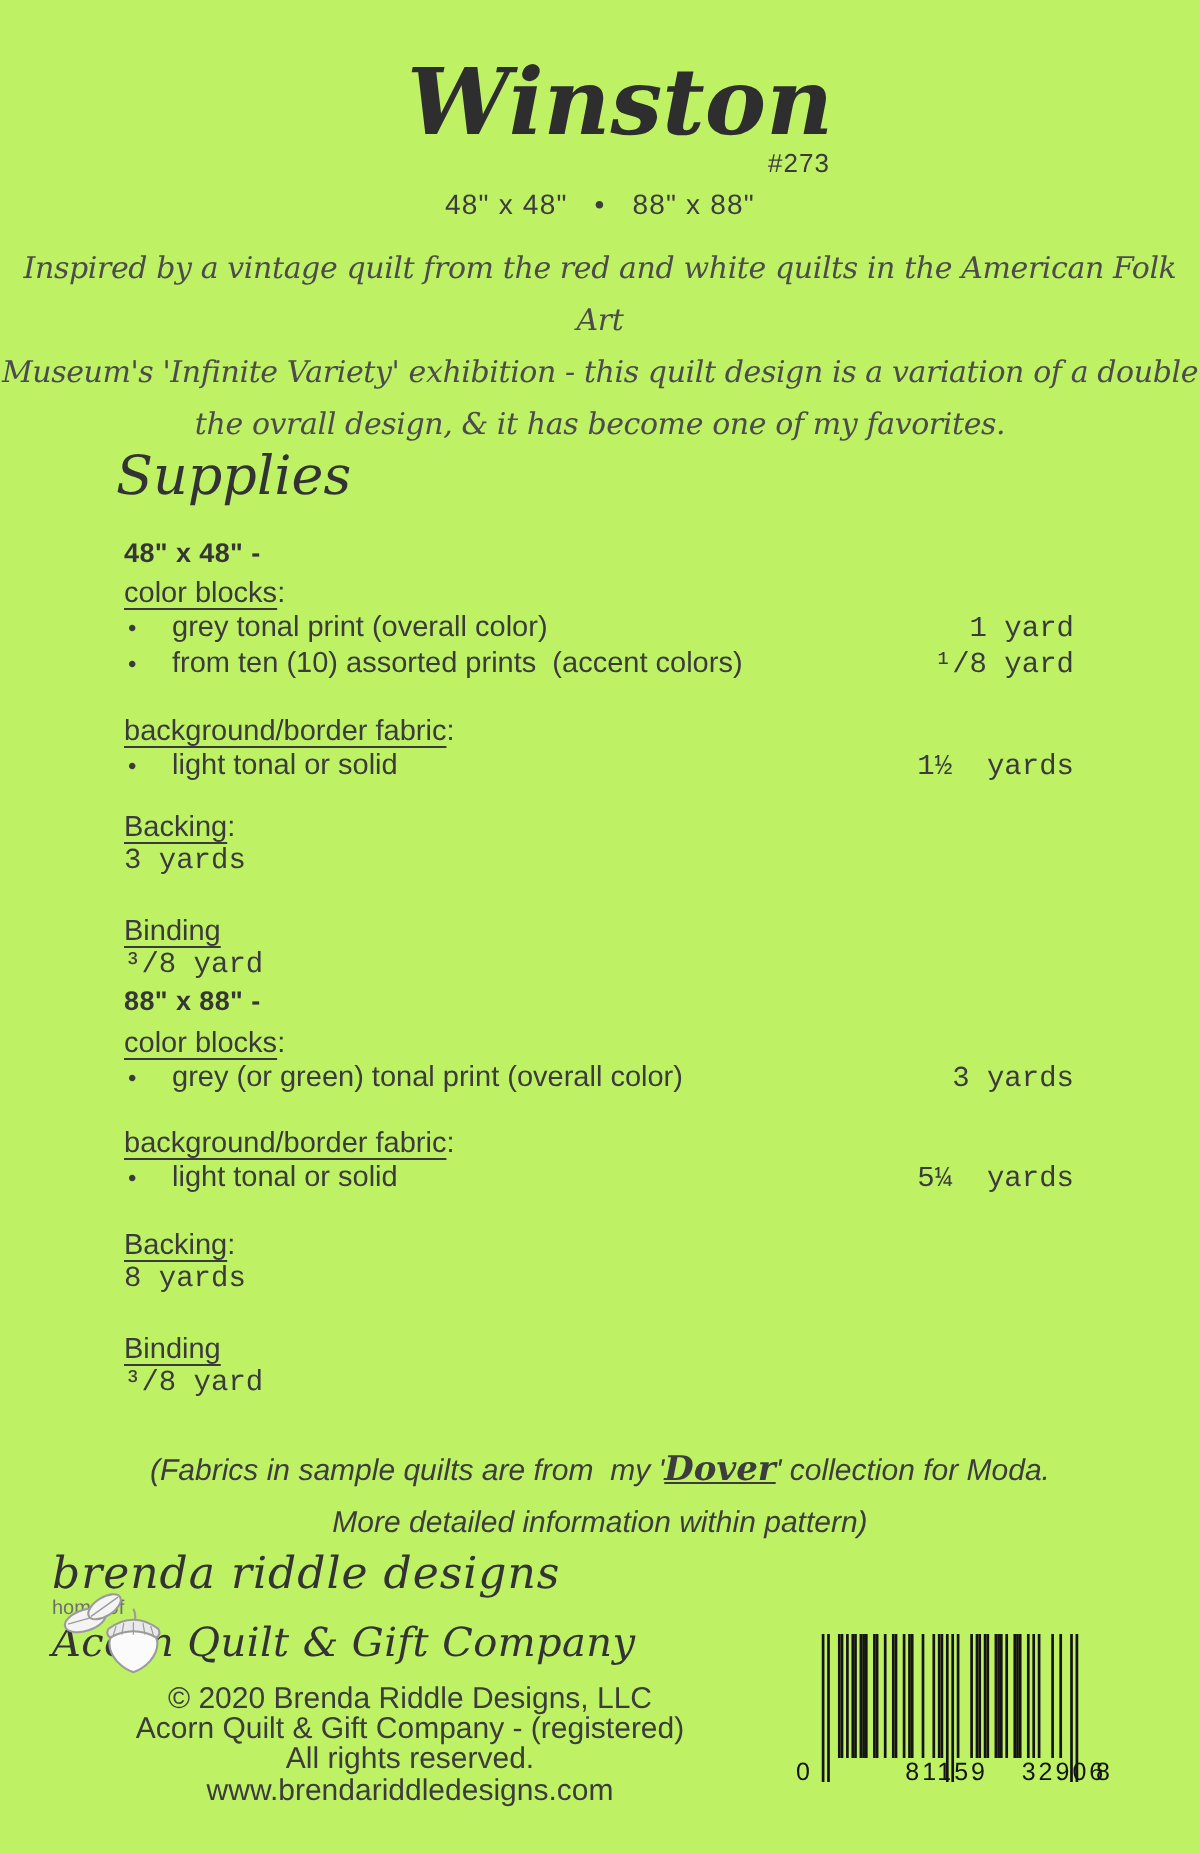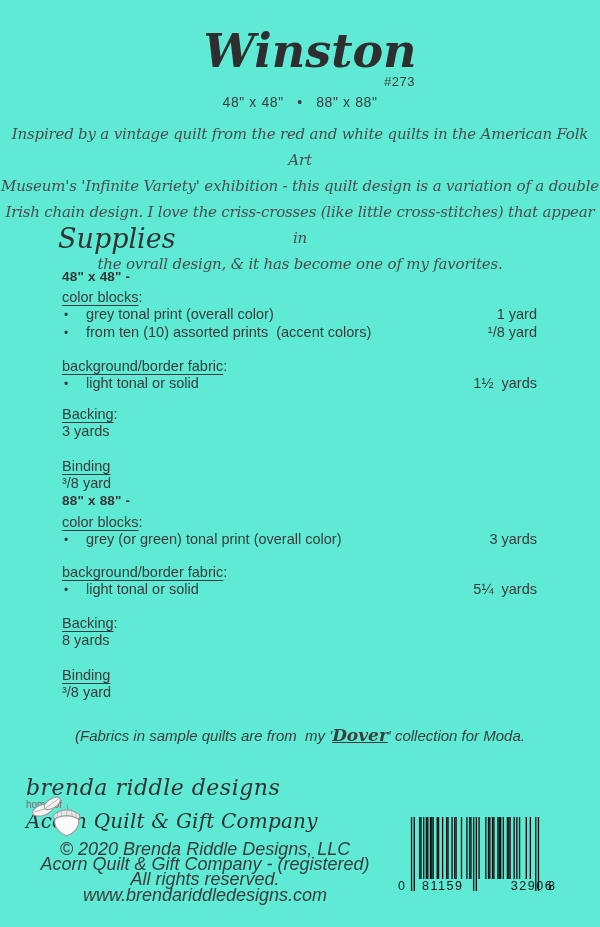--- a/index.html
+++ b/index.html
@@ -1,17 +1,17 @@
 <!DOCTYPE html>
 <html><head>
 <meta charset="utf-8">
 <style>
   html,body{margin:0;padding:0;background:#e8e8e8;}
   .page{
-    position:relative;width:600px;height:927px;margin:0 auto;background:#5eead4;
+    position:relative;width:600px;height:927px;margin:0 auto;background:#bef264;
     font-family:"Liberation Sans",sans-serif;color:#3b3b3b;overflow:hidden;
   }
   .script{font-family:"DejaVu Serif",serif;font-style:italic;}
   
   .title{position:absolute;top:22px;left:0;right:0;text-align:center;font-size:46px;line-height:58px;
          font-weight:600;color:#2e2e2e;transform:translateX(10px);}
   .pattern-no{position:absolute;top:74px;left:384px;font-size:13px;color:#3b3b3b;letter-spacing:0.5px;}
   .sizes{position:absolute;top:94px;left:0;right:0;text-align:center;font-size:14px;letter-spacing:0.6px;
          color:#3d3d3d;white-space:pre;}
   
@@ -20,56 +20,55 @@
   
   .supplies-heading{position:absolute;top:220px;left:58px;font-size:27px;line-height:38px;color:#333;}
   .sec{position:absolute;left:62px;right:63px;}
   .sec-48{top:268px;} .sec-88{top:492px;}
   .size-label{font-size:13.5px;font-weight:bold;line-height:17px;letter-spacing:0.2px;color:#363636;}
   .label-row{font-size:14.5px;line-height:18px;color:#3b3b3b;}
   .ul{text-decoration:underline;text-underline-offset:2.5px;text-decoration-thickness:1px;}
   .item-row{display:flex;align-items:baseline;font-size:14.5px;line-height:17px;color:#3b3b3b;}
   .bullet{width:22px;padding-left:2px;font-size:12px;}
   .item-text{flex:1;white-space:pre-wrap;}
-  .qty{white-space:pre;text-align:center;}
+  .qty{white-space:pre;text-align:center;font-family:Liberation Mono, monospace;}
   .kv-row{display:flex;justify-content:space-between;align-items:baseline;font-size:14.5px;line-height:17px;flex-direction:column;}
   
   .note{position:absolute;top:722px;left:0;right:0;text-align:center;font-style:italic;font-size:15px;
         line-height:26px;color:#3d3d3d;}
   .note .script-inline{font-family:"DejaVu Serif",serif;font-style:italic;font-weight:bold;font-size:17px;text-decoration:underline;}
   .note span{white-space:pre-wrap;}
   
   .logo{position:absolute;top:775px;left:26px;width:358px;text-align:left;color:#333;}
   .logo-brand{font-size:22px;line-height:26px;letter-spacing:0.5px;}
   .logo-homeof{font-size:10px;line-height:9px;margin-top:-1px;color:#6f6f6f;}
   .logo-company{font-size:20px;line-height:24px;letter-spacing:0.2px;}
   .acorn{position:absolute;left:4px;top:13px;}
   
-  .copyright{position:absolute;top:842px;left:26px;width:358px;text-align:center;font-size:18px;
-             line-height:15.2px;color:#3c3c3c;font-style:italic;}
+  .copyright{position:absolute;top:842px;left:26px;width:358px;text-align:center;font-size:15px;
+             line-height:15.2px;color:#3c3c3c;}
   
   .barcode{position:absolute;left:398px;top:817px;width:162px;height:82px;}
   .barcode svg{position:absolute;left:12px;top:0;fill:#141414;}
   .bc-digit{position:absolute;top:62px;font-size:12.5px;letter-spacing:1.5px;color:#141414;}
-  .bc-first{left:0px;} .bc-left{left:24px;width:60px;text-align:left;}
+  .bc-first{left:0px;} .bc-left{left:36px;width:60px;text-align:right;}
   .bc-right{left:104px;width:60px;text-align:center;} .bc-last{left:150px;}
 </style>
 </head>
 <body>
 
 <div class="page">
 
   <div class="title script">Winston</div>
   <div class="pattern-no">#273</div>
   <div class="sizes">48" x 48"   •   88" x 88"</div>
 
   <div class="intro script">
     <div>Inspired by a vintage quilt from the red and white quilts in the American Folk Art</div>
     <div>Museum's 'Infinite Variety' exhibition - this quilt design is a variation of a double</div>
-    <div>Irish chain design. I love the criss-crosses (like little cross-stitches) that appear in</div>
     <div>the ovrall design, &amp; it has become one of my favorites.</div>
   </div>
 
   <div class="supplies-heading script">Supplies</div>
 
   <section class="sec sec-48">
     <div class="size-label">48" x 48" -</div>
 
     <div class="label-row" style="margin-top:3px">
       <span class="ul">color blocks</span><span>:</span>
@@ -130,20 +129,21 @@
       <span class="qty">8 yards</span>
     </div>
     <div class="kv-row" style="margin-top:18px">
       <span class="ul">Binding</span>
       <span class="qty">³/8 yard</span>
     </div>
   </section>
 
   <div class="note">
     <div><span>(Fabrics in sample quilts are from  my '</span><span class="script-inline">Dover</span><span>' collection for Moda.</span></div>
+    <div>More detailed information within pattern)</div>
   </div>
 
   <div class="logo">
     <span class="acorn">
       <svg width="58" height="50" viewBox="0 0 60 52" fill="none" stroke="#9b9b9b" stroke-width="1.1">
         <ellipse cx="13" cy="23" rx="11" ry="5.5" transform="rotate(-18 13 23)" fill="#f4f4f4"></ellipse>
         <path d="M4,25 L22,20" stroke-width="0.7"></path>
         <ellipse cx="23" cy="16" rx="9.5" ry="4.8" transform="rotate(-32 23 16)" fill="#f4f4f4"></ellipse>
         <path d="M16,21 L30,11" stroke-width="0.7"></path>
         <path d="M38,17 q2,4 0,9"></path>

